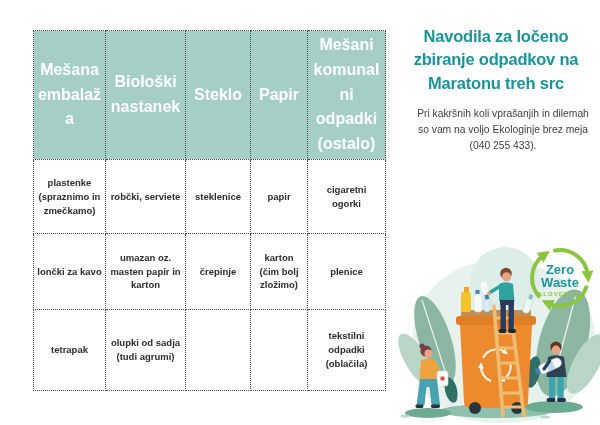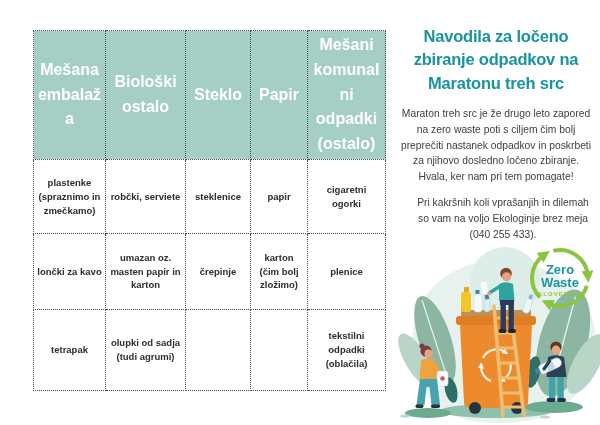--- a/index.html
+++ b/index.html
@@ -67,21 +67,21 @@
     <colgroup>
       <col style="width:72px">
         <col style="width:80px">
         <col style="width:65px">
         <col style="width:57px">
         <col style="width:78px">
     </colgroup>
     <thead>
         <tr id="header-row">
           <th>Mešana embalaža</th>
-          <th>Biološki ostalo</th>
+          <th>Biološki nastanek</th>
           <th>Steklo</th>
           <th>Papir</th>
           <th>Mešani komunalni odpadki (ostalo)</th>
         </tr>
       </thead>
     <tbody id="table-body">
         <tr>
           <td>plastenke (spraznimo in zmečkamo)</td>
           <td>robčki, serviete</td>
           <td>steklenice</td>
@@ -100,21 +100,20 @@
           <td>olupki od sadja (tudi agrumi)</td>
           <td></td>
           <td></td>
           <td>tekstilni odpadki (oblačila)</td>
         </tr>
       </tbody>
   </table>
 
   <div class="right-panel">
     <h1>Navodila za ločeno zbiranje odpadkov na Maratonu treh src</h1>
-    <p class="intro">Maraton treh src je že drugo leto zapored na zero waste poti s ciljem čim bolj preprečiti nastanek odpadkov in poskrbeti za njihovo dosledno ločeno zbiranje. Hvala, ker nam pri tem pomagate!</p>
     <p class="contact">Pri kakršnih koli vprašanjih in dilemah so vam na voljo Ekologinje brez meja (040 255 433).</p>
   </div>
 
   <svg class="illustration" width="207" height="185" viewBox="0 0 207 185">
     <defs>
       <marker id="arw" viewBox="0 0 10 10" refX="4" refY="5" markerWidth="3" markerHeight="3" orient="auto">
         <path d="M0 0 L10 5 L0 10 Z" fill="#8bc53f"></path>
       </marker>
       <marker id="arw-w" viewBox="0 0 10 10" refX="4" refY="5" markerWidth="3.2" markerHeight="3.2" orient="auto">
         <path d="M0 0 L10 5 L0 10 Z" fill="#fdf6ee"></path>

